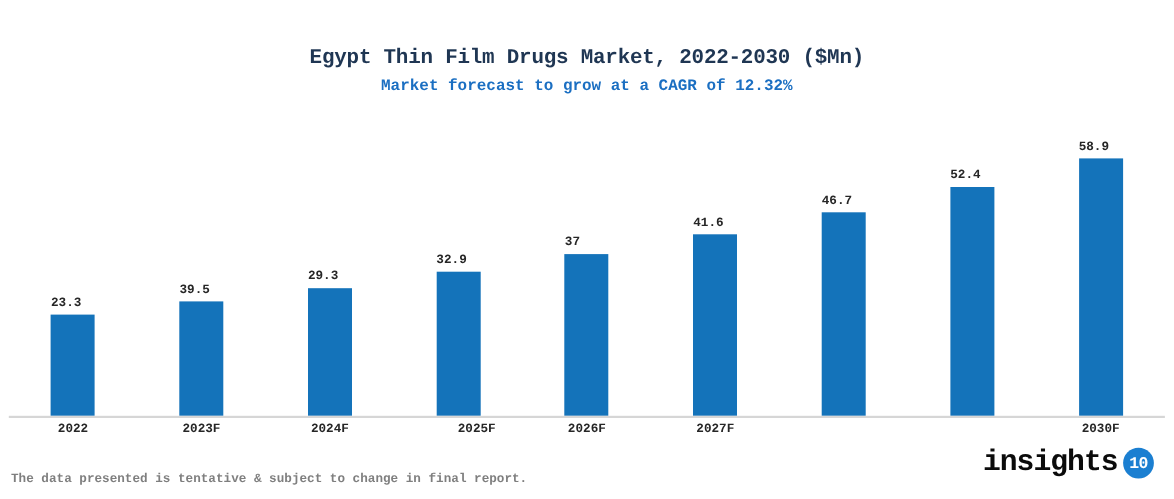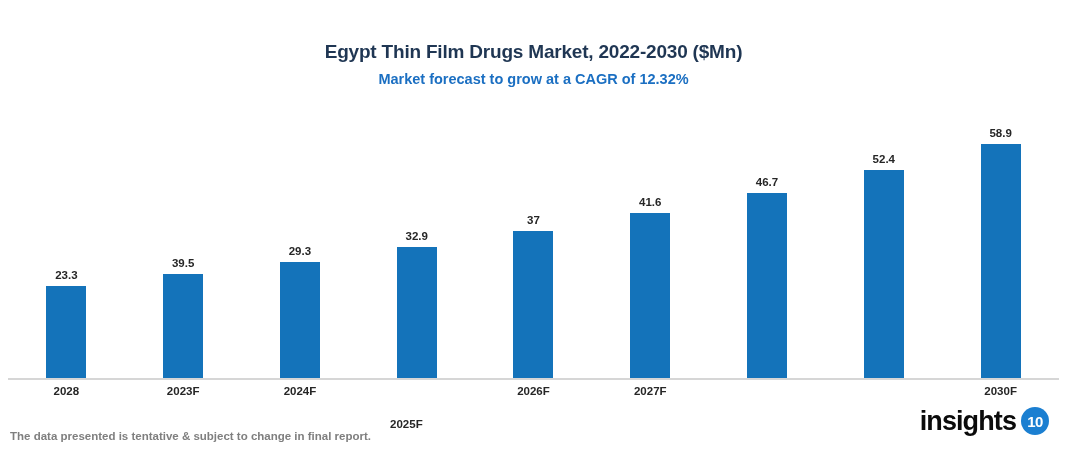--- a/index.html
+++ b/index.html
@@ -15,20 +15,21 @@
     position: relative;
   }
 
   #chart-card {
     position: absolute;
     left: 0; top: 0;
     width: 1067px;
     height: 374px;
     background: #ffffff;
     box-sizing: border-box;
+    font-family: Liberation Mono, monospace;
   }
 
   
   #title-block {
     position: absolute;
     left: 0;
     top: 40px;
     width: 1067px;
     text-align: center;
   }
@@ -63,21 +64,21 @@
   }
   .bar-col {
     position: absolute;
     bottom: 0;
     left: 50%;
     transform: translateX(-50%);
     width: 40px;
     display: flex;
     flex-direction: column;
     justify-content: flex-end;
-    align-items: center;
+    align-items: flex-start;
     height: 100%;
   }
   .bar-value {
     font-size: 11.5px;
     font-weight: bold;
     color: #262626;
     line-height: 13px;
     margin-bottom: 4px;
     white-space: nowrap;
   }
@@ -217,24 +218,24 @@
         <div class="bar-col">
           <div class="bar-value">58.9</div>
           <div class="bar-rect" style="height: 234px; background: rgb(20, 115, 186);"></div>
         </div>
       </div>
     </div>
 
   <div id="axis-line"></div>
 
   <div id="x-labels">
-      <div class="x-label" style="left: 0px; width: 116.778px;">2028</div>
+      <div class="x-label" style="left: 0px; width: 116.778px;">2022</div>
       <div class="x-label" style="left: 116.778px; width: 116.778px;">2023F</div>
       <div class="x-label" style="left: 233.556px; width: 116.778px;">2024F</div>
-      <div class="x-label" style="left: 340px; width: 116.778px; margin-top: 33px;">2025F</div>
+      <div class="x-label" style="left: 367px; width: 116.778px;">2025F</div>
       <div class="x-label" style="left: 467.111px; width: 116.778px;">2026F</div>
       <div class="x-label" style="left: 583.889px; width: 116.778px;">2027F</div>
       <div class="x-label" style="left: 934.222px; width: 116.778px;">2030F</div>
     </div>
 
   <div id="disclaimer">The data presented is tentative &amp; subject to change in final report.</div>
 
   <div id="brand-logo">
     <span id="brand-word">insights</span>
     <span id="brand-badge">10</span>

